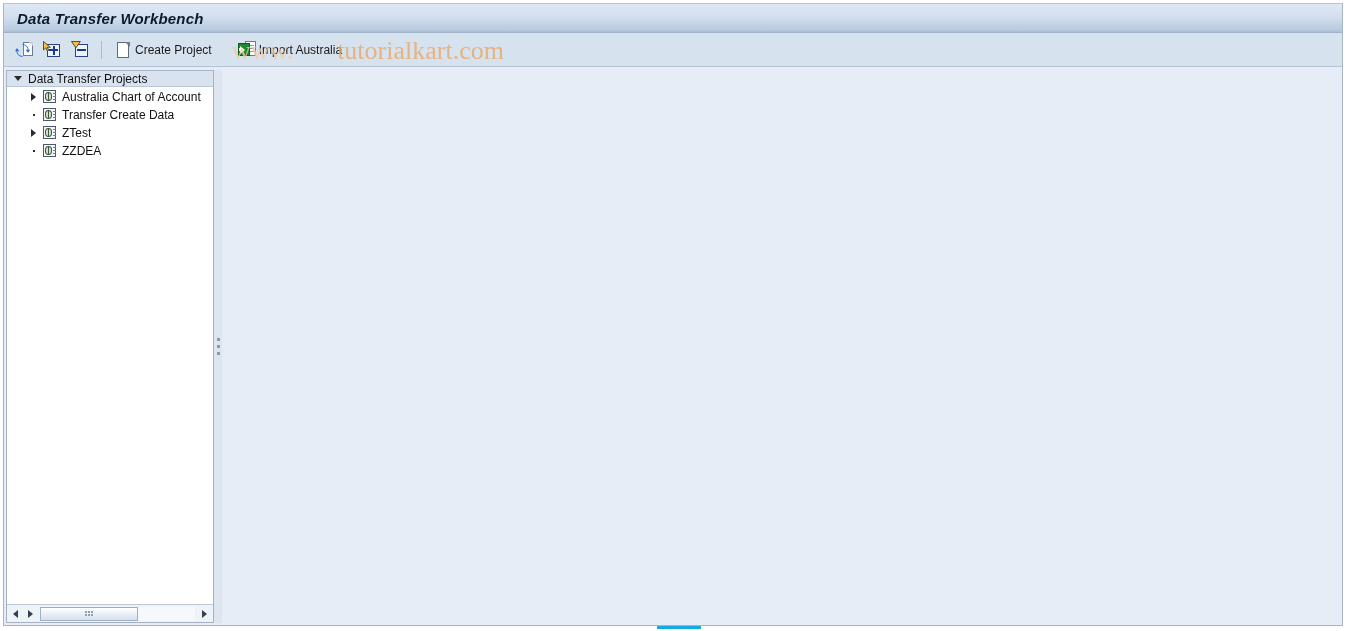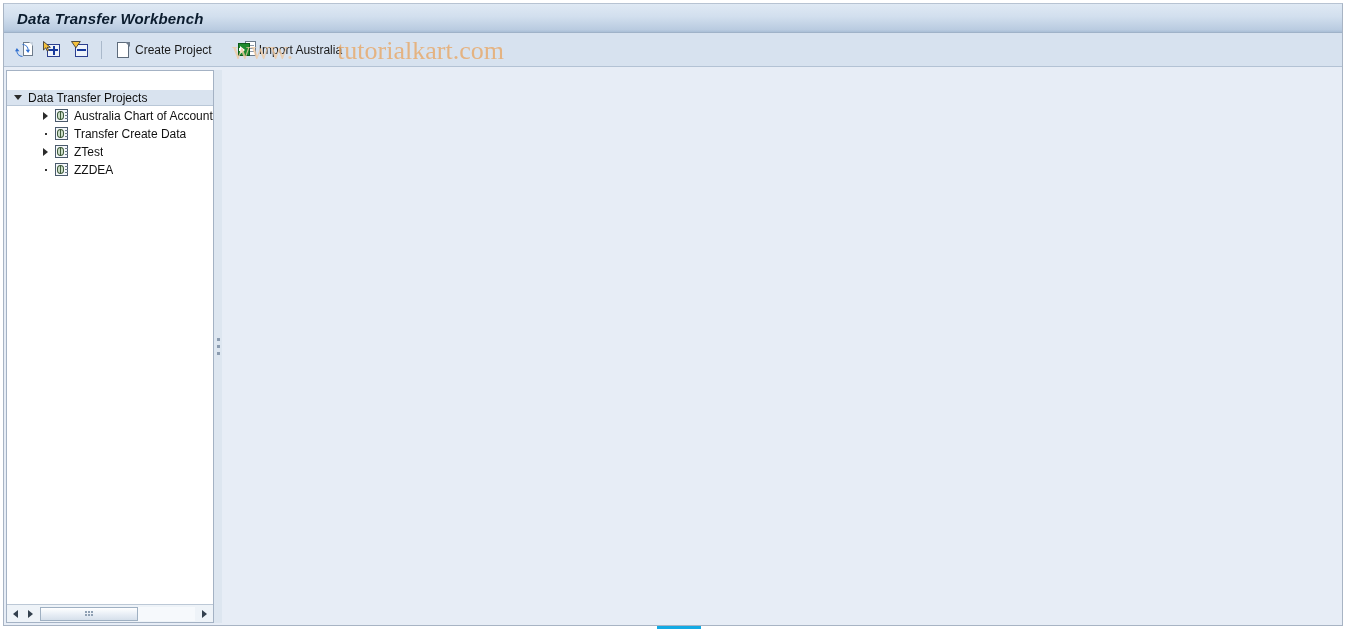--- a/index.html
+++ b/index.html
@@ -229,21 +229,20 @@
   }
   #tree-header {
     height: 16px;
     background: #d9e3ef;
     border-bottom: 1px solid #b9c7d7;
     display: flex;
     align-items: center;
     padding-left: 7px;
     box-sizing: border-box;
     flex: 0 0 auto;
-    margin-top: 19px;
   }
   #tree-header .caret {
     width: 0; height: 0;
     border-style: solid;
     border-width: 5px 4px 0 4px;
     border-color: #2b2b2b transparent transparent transparent;
     margin-right: 6px;
   }
   #tree-header .hdr-lbl {
     font-size: 12px;
@@ -254,21 +253,21 @@
     flex: 1 1 auto;
     overflow: hidden;
     background: #ffffff;
     border-bottom: 1px solid #bcc8d6;
     padding-top: 1px;
   }
   .tree-row {
     height: 18px;
     display: flex;
     align-items: center;
-    padding-left: 36px;
+    padding-left: 24px;
     white-space: nowrap;
     cursor: default;
   }
   .tree-row .tw {
     width: 12px;
     display: flex;
     align-items: center;
     justify-content: flex-start;
     flex: 0 0 auto;
   }

